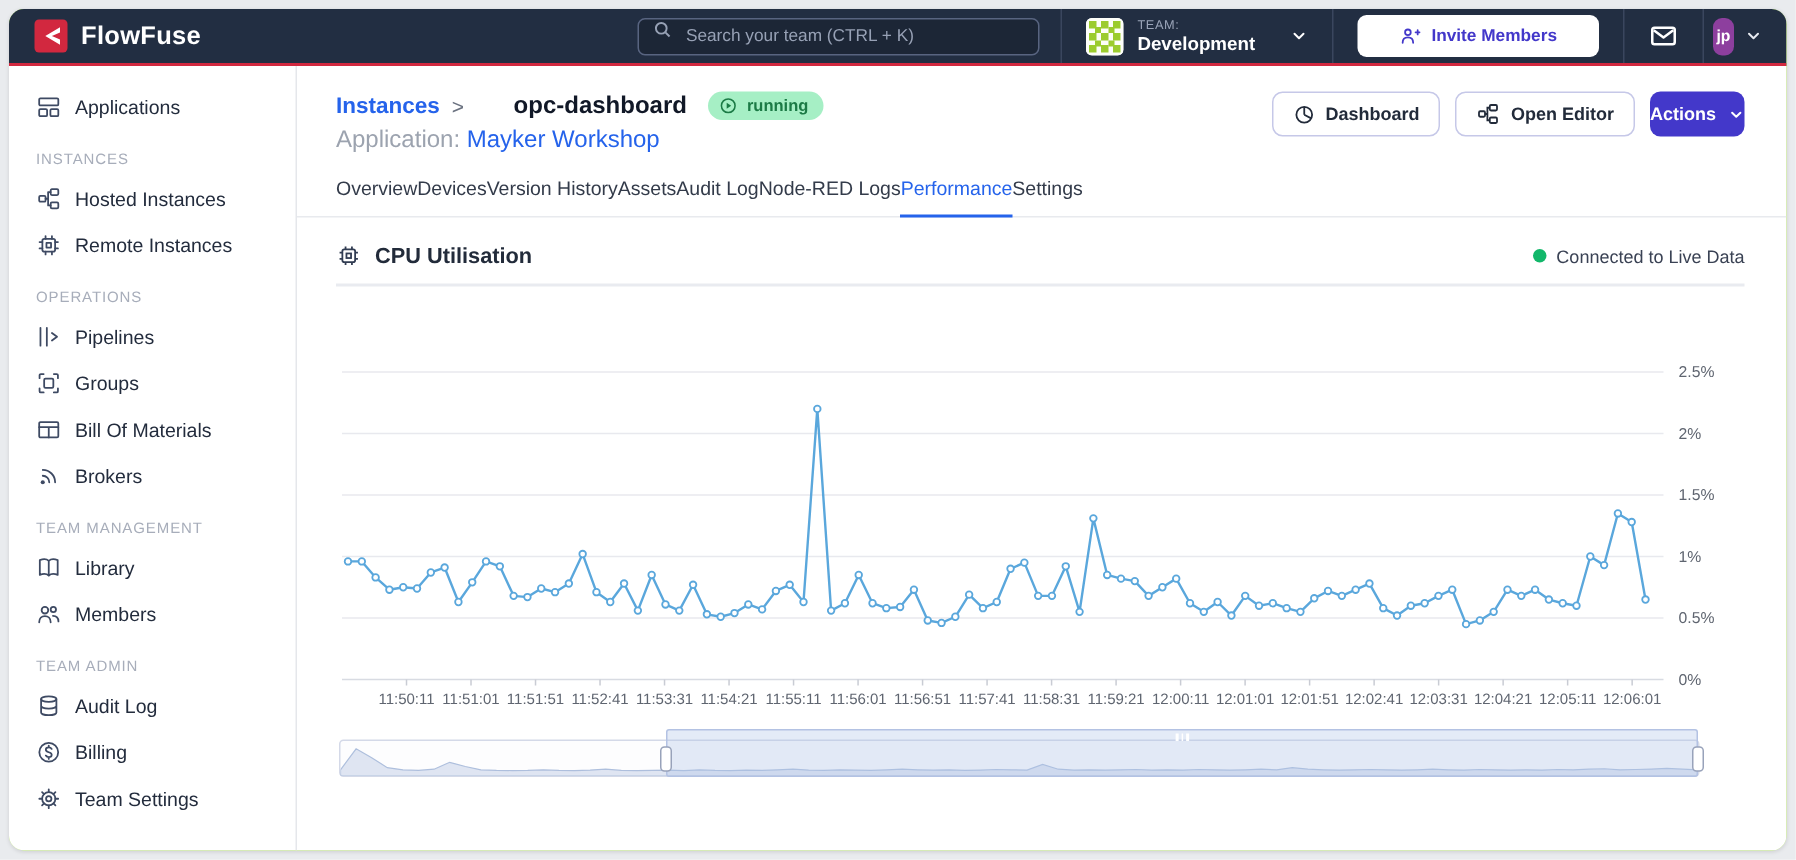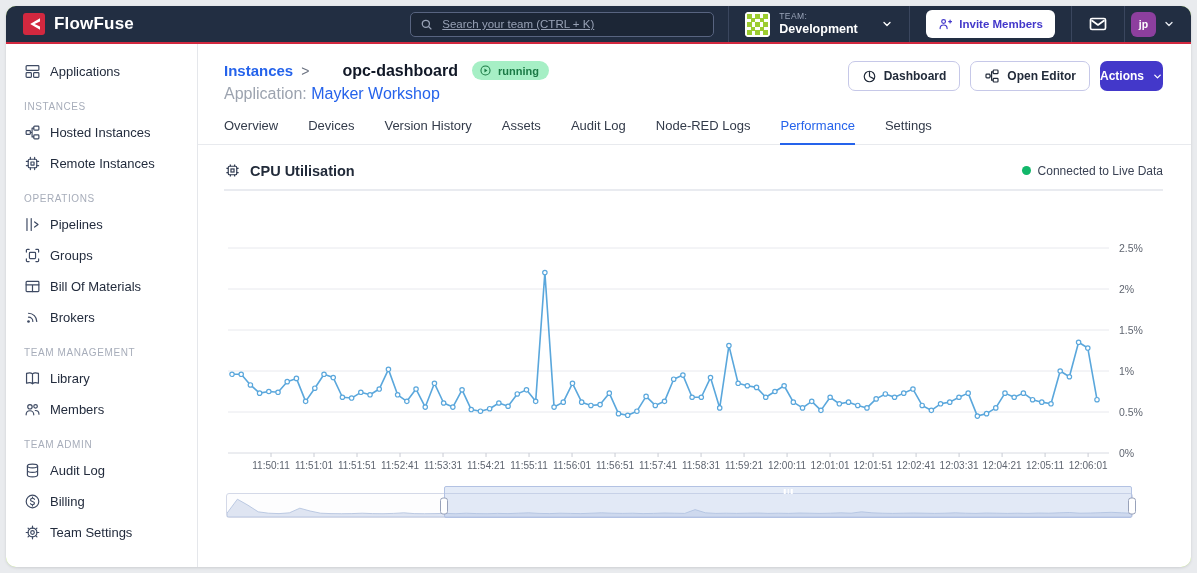--- a/index.html
+++ b/index.html
@@ -4,36 +4,36 @@
 <style>
   * { box-sizing: border-box; }
   html,body { margin:0; padding:0; width:1197px; height:573px; background:#e9ebee; font-family:"Liberation Sans", sans-serif; }
   .app { position:absolute; top:6px; left:6px; right:6px; bottom:6px; background:#bef264; border-radius:10px; overflow:hidden; display:flex; flex-direction:column; box-shadow:0 1px 3px rgba(0,0,0,.12); }
 
   
   .navbar { height:38px; min-height:38px; background:#222e42; border-bottom:2px solid #d2283f; display:flex; align-items:center; padding-left:16px; }
   .brand { display:flex; align-items:center; gap:8px; }
   .brand-name { color:#fff; font-weight:700; font-size:17px; letter-spacing:.2px; }
   .nav-spacer { flex:1; }
-  .search-box { width:304px; height:25px; background:#1c2636; border:1px solid #586480; border-radius:5px; display:flex; align-items:center; gap:7px; padding:0 9px; color:#97a1b5;text-decoration:underline; }
+  .search-box { width:268px; height:25px; background:#1c2636; border:1px solid #586480; border-radius:5px; display:flex; gap:7px; padding:0 9px; color:#97a1b5; }
   .search-box input { flex:1; background:transparent; border:none; outline:none; color:#c3cad8; font-size:11.5px; font-family:inherit; }
   .search-box input::placeholder { color:#97a1b5; }
   .nav-divider { width:1px; align-self:stretch; background:#3a465e; }
   .team-block { display:flex; align-items:center; gap:9px; padding:0 16px; min-width:180px; cursor:pointer; }
   .team-avatar { width:25px; height:25px; border-radius:4px; background:#fff; overflow:hidden; }
   .team-text { display:flex; flex-direction:column; line-height:1.15; }
   .team-label { font-size:8.5px; color:#9aa4b8; letter-spacing:.4px; }
   .team-name { font-size:12.5px; color:#fff; font-weight:600; }
   .team-chevron { margin-left:auto; color:#fff; display:flex; }
   .invite-wrap { padding:0 16px; display:flex; align-items:center; }
-  .invite-btn { background:#fff; color:#4338ca; font-weight:700; font-size:11.5px; height:28px; border:none; border-radius:6px; display:inline-flex; align-items:center; gap:7px; padding:0 12px; cursor:pointer; font-family:inherit; }
+  .invite-btn { background:#fff; color:#4338ca; font-weight:700; font-size:11.5px; height:28px; border:none; border-radius:6px; display:inline-flex; align-items:center; gap:7px; padding:0 28px; cursor:pointer; font-family:inherit; }
   .mail-wrap { padding:0 16px; display:flex; align-items:center; border-left:1px solid #3a465e; align-self:stretch; }
   .mail-btn { color:#fff; display:flex; cursor:pointer; }
   .user-wrap { display:flex; align-items:center; gap:7px; padding:0 16px 0 6px; cursor:pointer; }
-  .avatar { width:25px; height:25px; border-radius:6px; background:#8d3f9e; color:#fff; font-size:10.5px; font-weight:700; display:flex; align-items:center; justify-content:center; }
+  .avatar { width:14px; height:25px; border-radius:6px; background:#8d3f9e; color:#fff; font-size:10.5px; font-weight:700; display:flex; align-items:center; justify-content:center; }
   .user-chevron { color:#e7eaf0; display:flex; }
 
   
   .body-row { flex:1; display:flex; min-height:0; background:#fff; }
   .sidebar { width:192px; min-width:192px; border-right:1px solid #e5e7eb; padding-top:12px; overflow:hidden; }
   .side-item { display:flex; align-items:center; gap:9px; padding:7px 18px; font-size:13px; color:#232c3d; cursor:pointer; white-space:nowrap; }
   .side-item .ic { display:flex; color:#3e4a63; }
   .side-header { font-size:10px; color:#a7adba; letter-spacing:.6px; margin:14px 18px 5px; font-weight:400; }
 
   .main { flex:1; display:flex; flex-direction:column; min-width:0; overflow:hidden; }
@@ -44,21 +44,21 @@
   .bc-name { color:#111827; font-weight:700; font-size:16px;margin-left:25px; }
   .badge { background:#a6efc5; color:#1b7a45; font-size:11px; font-weight:600; padding:3px 10px 3px 7px; border-radius:999px; display:inline-flex; gap:6px; align-items:center; margin-left:6px; }
   .app-line { margin-top:5px; font-size:16px; }
   .app-label { color:#9ca3af; }
   .app-name { color:#2563eb; cursor:pointer; }
   .head-buttons { display:flex; gap:10px; align-items:center; }
   .btn-outline { height:30px; border:1px solid #c6c8e8; border-radius:7px; background:#fff; color:#222b3a; font-weight:700; font-size:12px; display:inline-flex; align-items:center; gap:7px; padding:0 13px; cursor:pointer; font-family:inherit; }
   .btn-outline .ic { color:#222b3a; display:flex; }
   .btn-primary { height:30px; background:#4338ca; color:#fff; border:none; border-radius:7px; font-weight:700; font-size:12px; padding:0 0; display:inline-flex; align-items:center; gap:8px; cursor:pointer; font-family:inherit; }
 
-  .tabs { display:flex; gap:30px; padding:0 26px; margin-top:15px; border-bottom:1px solid #e8eaee; }
+  .tabs { display:flex; padding:0 26px; margin-top:15px; border-bottom:1px solid #e8eaee; }
   .tab { padding-bottom:10px; font-size:13px; color:#333b4a; cursor:pointer; white-space:nowrap; }
   .tab.active { color:#2563eb; border-bottom:2px solid #2563eb; margin-bottom:-1px; }
 
   
   .panel { padding:17px 28px 12px 26px; flex:1; display:flex; flex-direction:column; min-height:0; }
   .panel-head { display:flex; justify-content:space-between; align-items:center; }
   .panel-title { font-size:14.5px; font-weight:700; color:#222b3a; display:flex; gap:9px; align-items:center; }
   .panel-title .ic { color:#313c52; display:flex; }
   .live { font-size:12px; color:#3a4254; display:flex; gap:7px; align-items:center; }
   .live-dot { width:9px; height:9px; border-radius:50%; background:#12b76a; }

